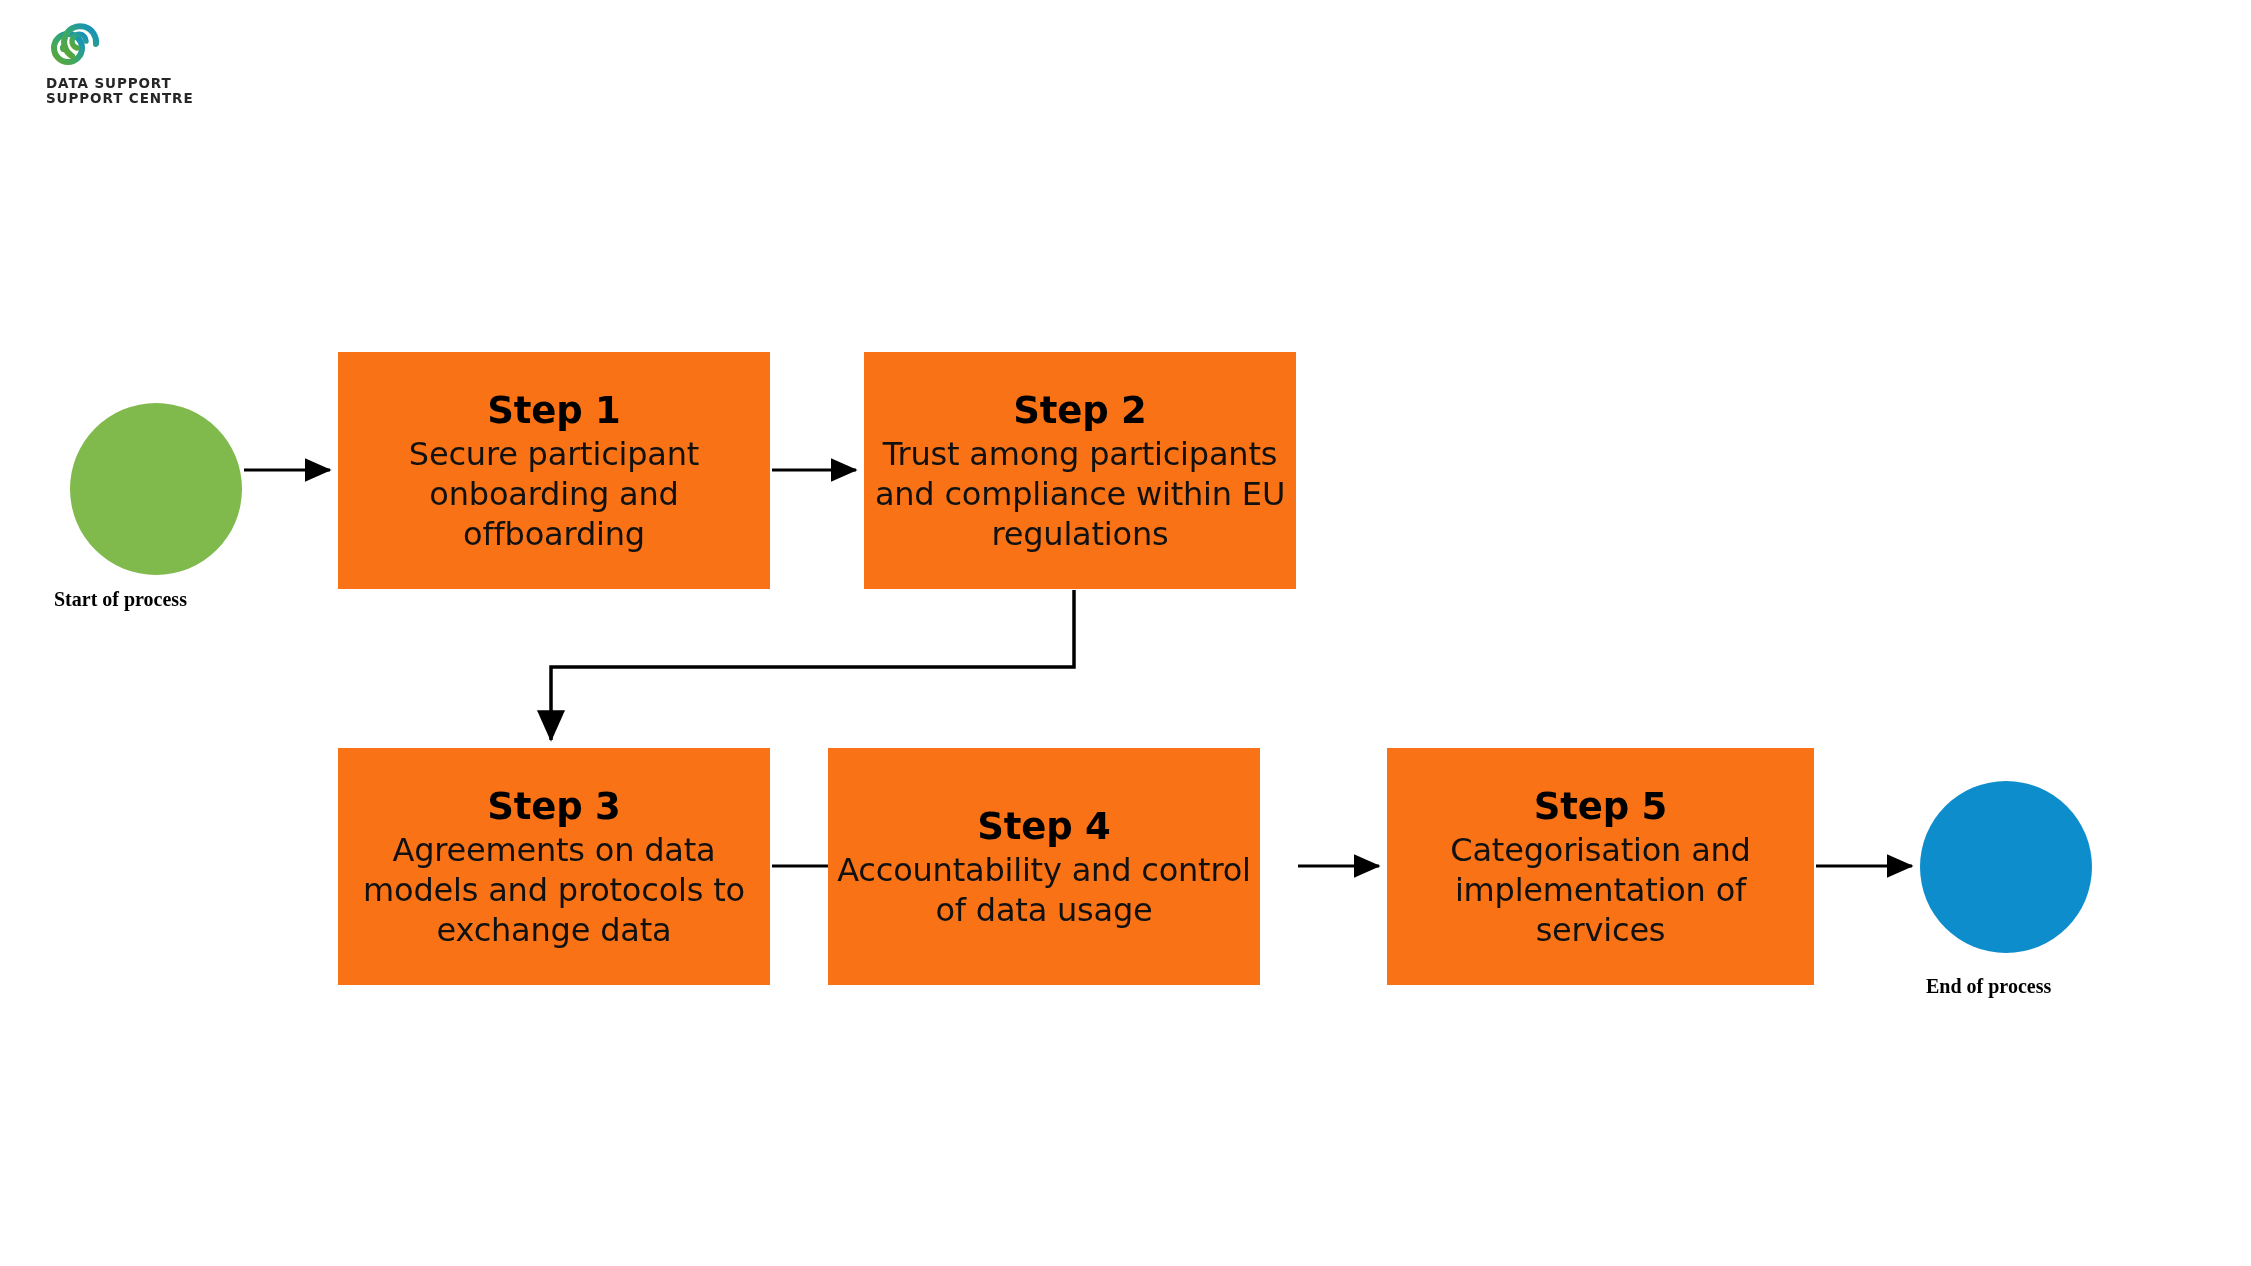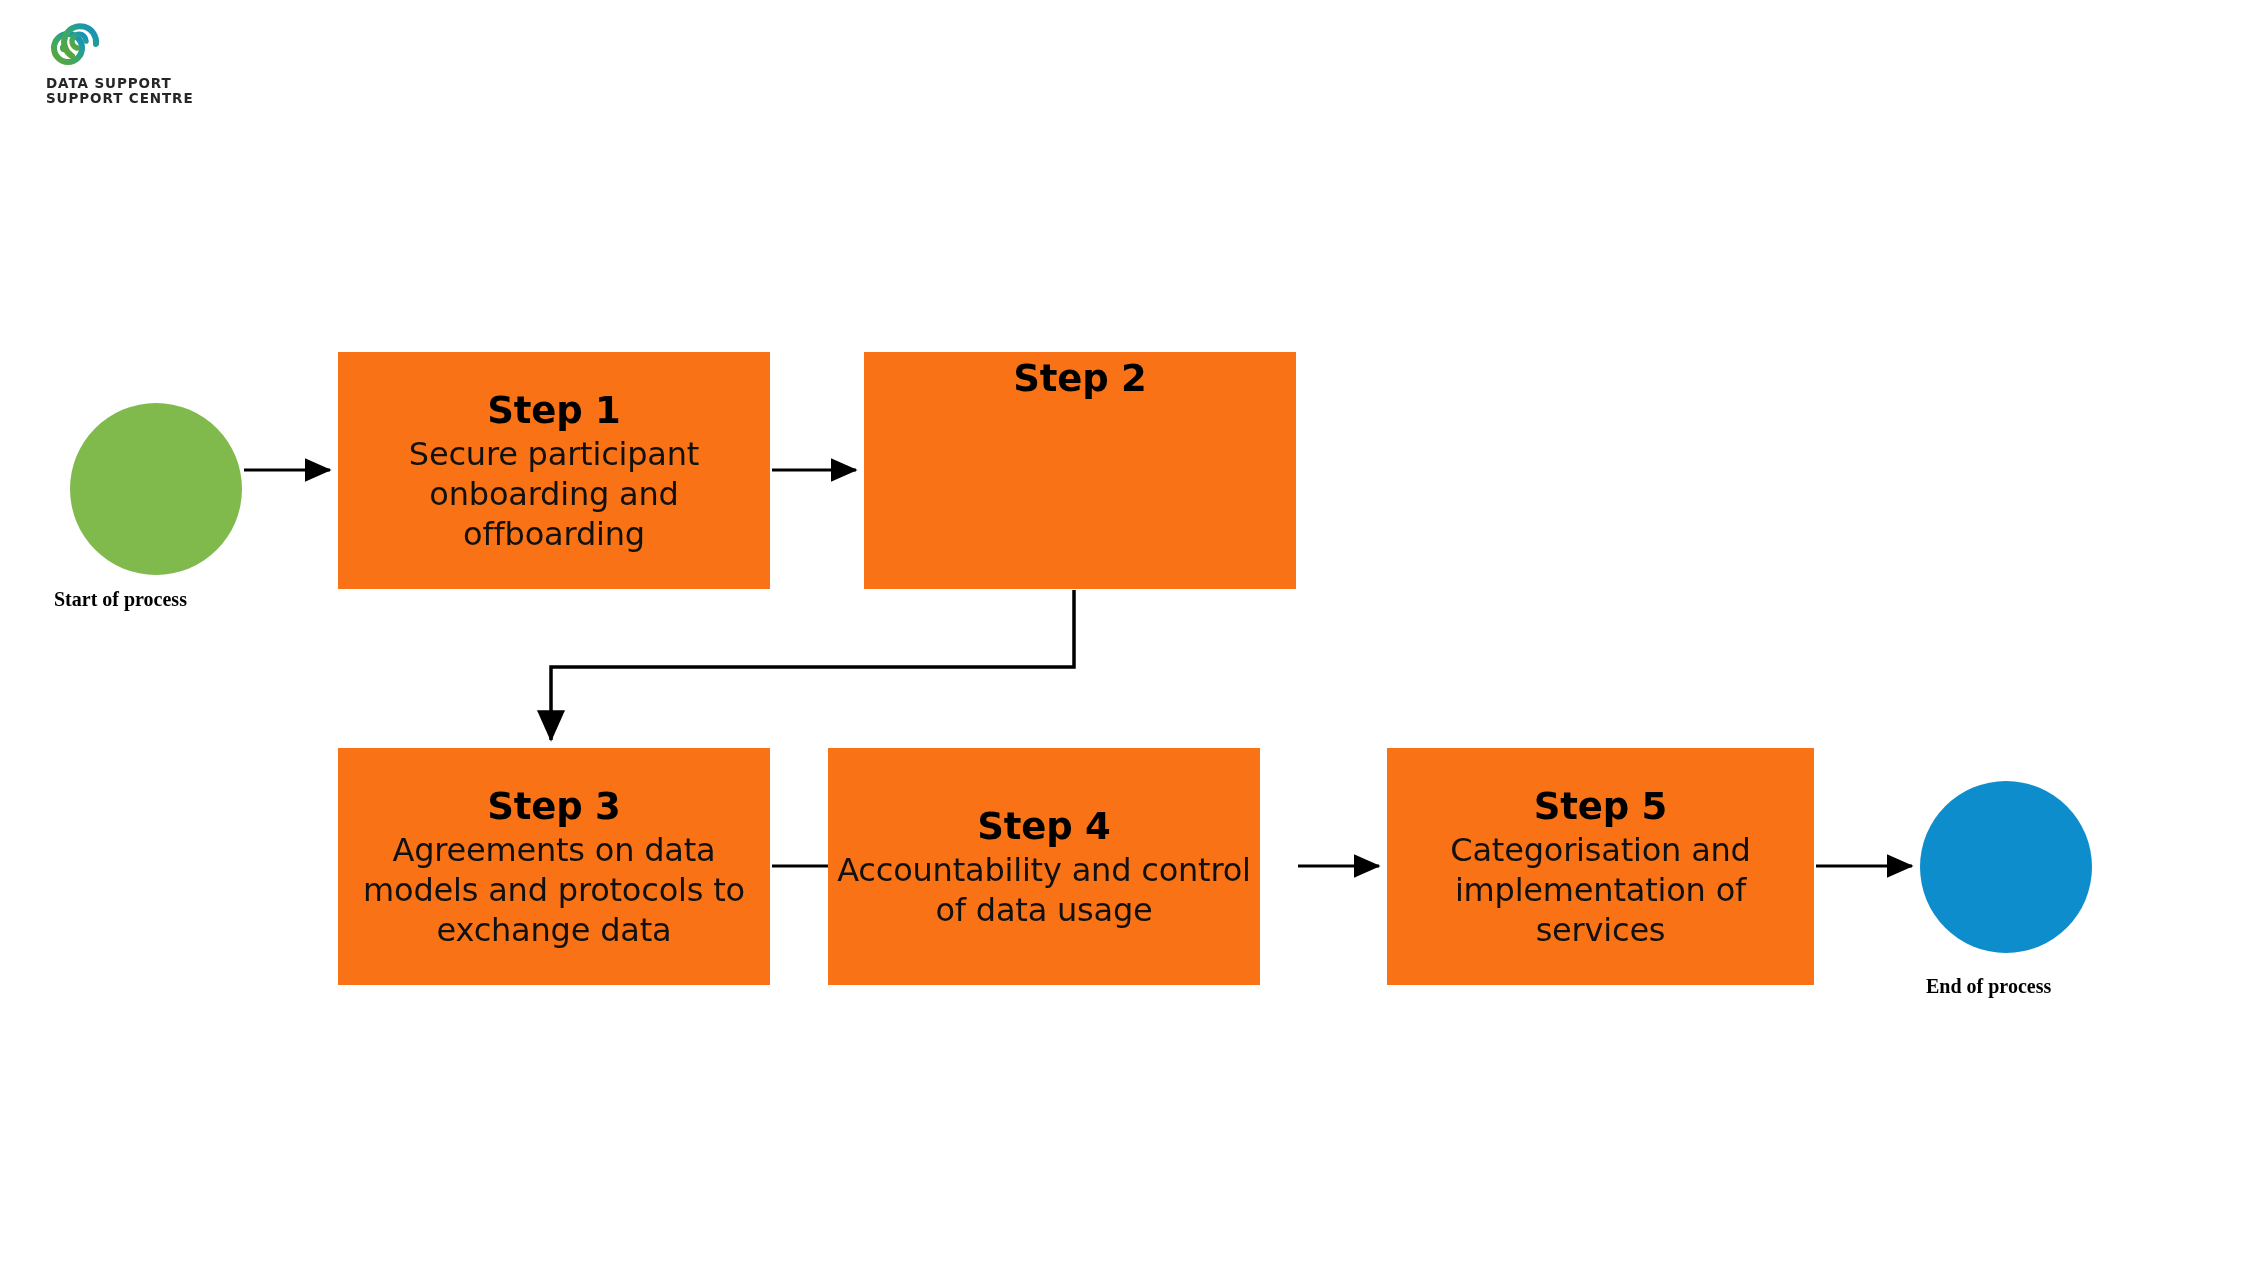--- a/index.html
+++ b/index.html
@@ -74,21 +74,21 @@
   .step-desc {
     font-size: 32px;
     font-weight: 400;
     color: #111111;
     line-height: 40px;
     letter-spacing: -0.2px;
     white-space: pre-line;
   }
 
   #step-1 { left: 338px; top: 352px;  width: 432px; height: 237px; }
-  #step-2 { left: 864px; top: 352px;  width: 432px; height: 237px; justify-content: space-between; }
+  #step-2 { left: 864px; top: 352px;  width: 432px; height: 237px; }
   #step-3 { left: 338px; top: 748px;  width: 432px; height: 237px; }
   #step-4 { left: 828px; top: 748px;  width: 432px; height: 237px; }
   #step-5 { left: 1387px; top: 748px; width: 427px; height: 237px; }
 
   
   .terminator {
     position: absolute;
     border-radius: 50%;
   }
   #start-circle {
@@ -171,20 +171,23 @@
 
 <div class="step-box" id="step-1">
   <div class="step-title">Step 1</div>
   <div class="step-desc">Secure participant
 onboarding and
 offboarding</div>
 </div>
 
 <div class="step-box" id="step-2">
   <div class="step-title">Step 2</div>
+  <div class="step-desc">Trust among participants
+and compliance within EU
+regulations</div>
 </div>
 
 <div class="step-box" id="step-3">
   <div class="step-title">Step 3</div>
   <div class="step-desc">Agreements on data
 models and protocols to
 exchange data</div>
 </div>
 
 <div class="step-box" id="step-4">

